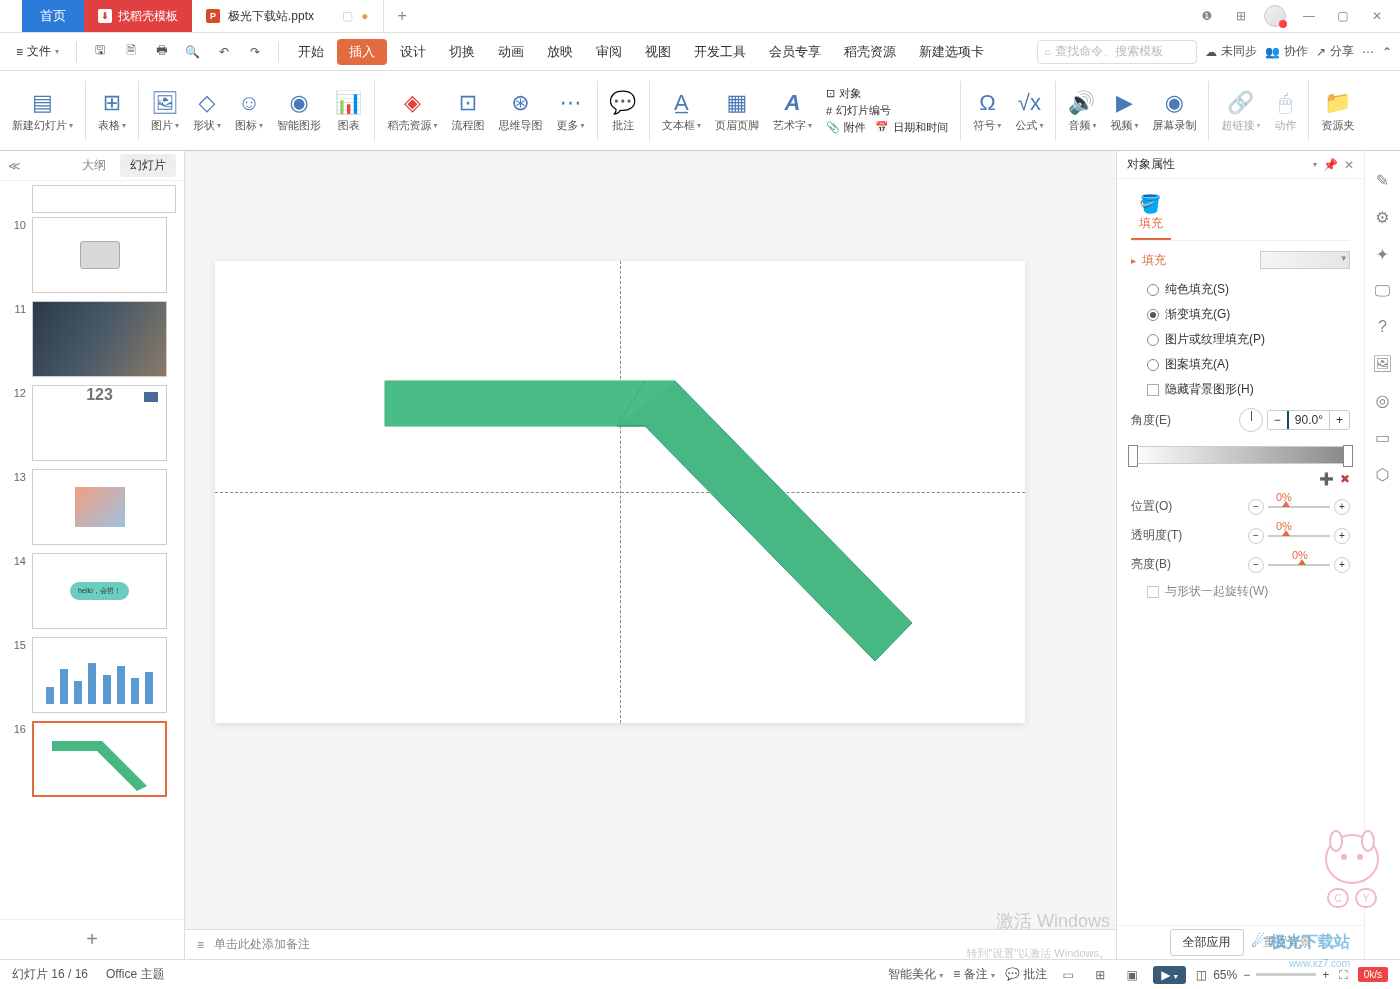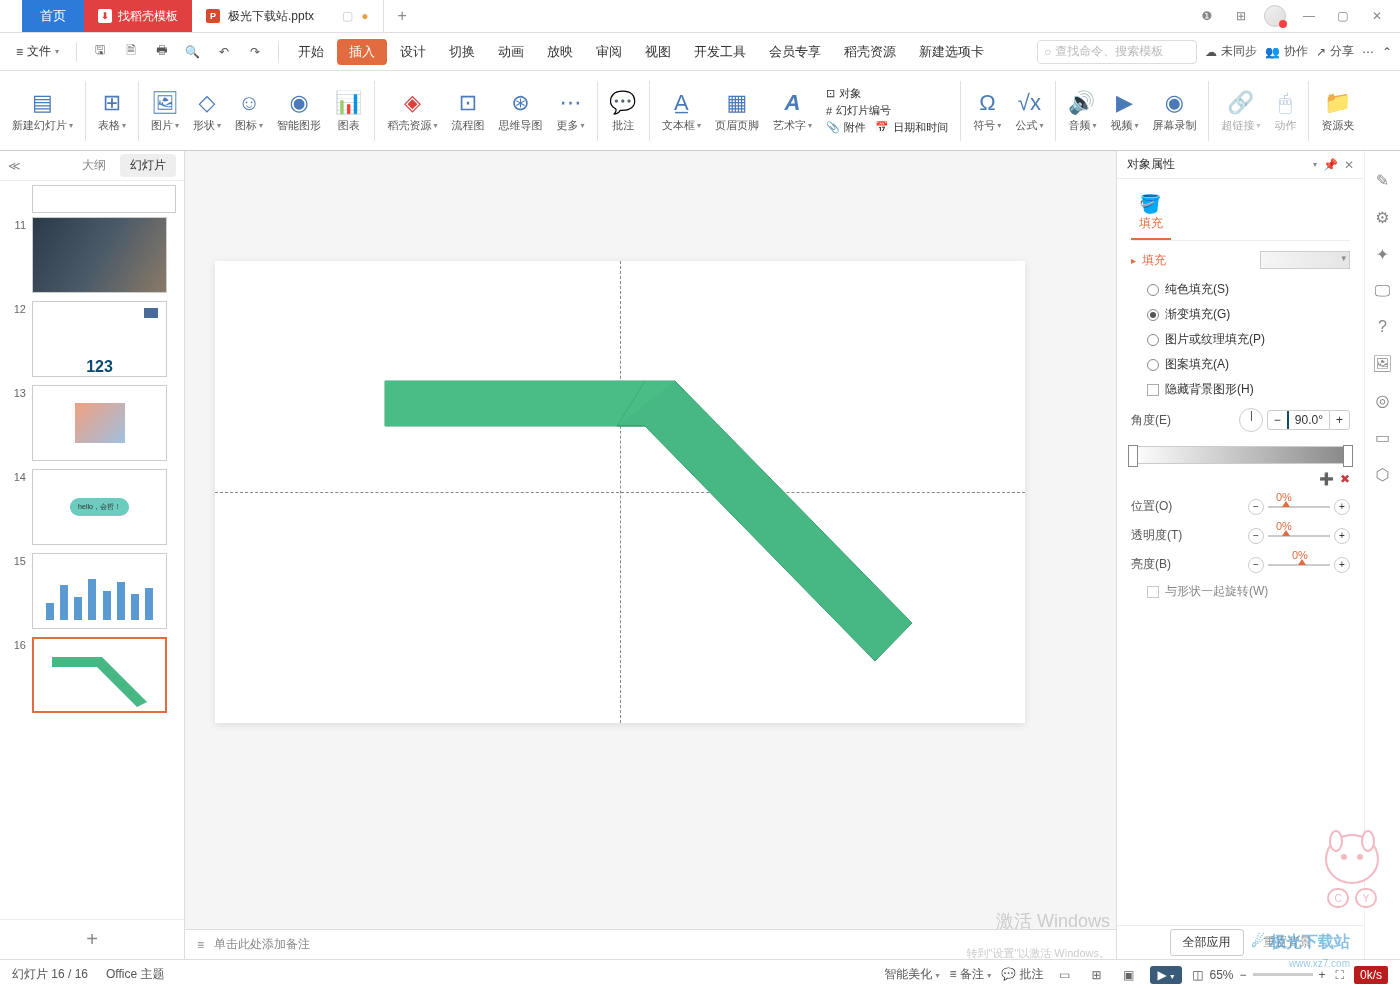--- a/index.html
+++ b/index.html
@@ -104,21 +104,21 @@
 .watermark { position:absolute; right:50px; bottom:36px; font-size:16px; color:rgba(56,152,210,.6); pointer-events:none; font-weight:bold; }
 .watermark2 { position:absolute; right:50px; bottom:20px; font-size:10px; color:rgba(56,152,210,.5); pointer-events:none; }
 .win-activate { position:absolute; right:290px; bottom:56px; color:#ccc; font-size:18px; pointer-events:none; }
 .win-activate2 { position:absolute; right:290px; bottom:28px; color:#ccc; font-size:11px; pointer-events:none; }
 .mascot { position:absolute; right:12px; bottom:70px; width:72px; height:90px; pointer-events:none; }
 
 
 .th10 { display:flex; align-items:center; justify-content:center; height:100%; }
 .th10 .box { width:40px; height:28px; background:#d8d8d8; border:1px solid #aaa; border-radius:3px; }
 .th11 { background:linear-gradient(120deg,#2a3a48,#4a5a68,#8a7a68); }
-.th12 { display:flex; align-items:flex-end; justify-content:center; height:100%; color:#0c4a6e; font-size:16px; font-weight:bold; position:relative; }
+.th12 { display:flex; align-items:flex-start; justify-content:center; height:100%; color:#737373; font-size:16px; font-weight:bold; position:relative; }
 .th12 .pbtn { position:absolute; right:8px; top:6px; width:14px; height:10px; background:#4a6a9a; }
 .th13 { display:flex; align-items:center; justify-content:center; height:100%; }
 .th13 .img { width:50px; height:40px; background:linear-gradient(135deg,#f0a080,#a0c0e0); }
 .th14 { display:flex; align-items:center; justify-content:center; height:100%; }
 .th14 .bubble { padding:4px 8px; background:#6bccbf; border-radius:10px; font-size:7px; color:#333; }
 .th15 { display:flex; align-items:flex-end; justify-content:space-around; height:100%; padding:8px 10px; }
 .th15 .bar { width:8px; background:#5a9ad0; }
 .th16 { position:relative; }
 .th16 svg { position:absolute; left:18px; top:18px; }
 .prev9 { height:28px; border:1px solid #ccc; margin:0 8px 0 32px; background:#fff; }
@@ -392,20 +392,28 @@
   <div class="slide-panel">
     <div class="panel-tabs">
       <span class="collapse">≪</span>
       <span style="flex:1"></span>
       <span class="t">大纲</span>
       <span class="t active">幻灯片</span>
     </div>
     <div class="thumbs">
       <div class="prev9"></div>
       <div class="thumb-row">
+          <div class="thumb-num">10</div>
+          <div class="thumb">
+            <div class="th10">
+              <div class="box"></div>
+            </div>
+          </div>
+        </div>
+      <div class="thumb-row">
           <div class="thumb-num">11</div>
           <div class="thumb">
             <div class="th11" style="height:100%"></div>
           </div>
         </div>
       <div class="thumb-row">
           <div class="thumb-num">12</div>
           <div class="thumb">
             <div class="th12">
               <span>123</span>
@@ -608,21 +616,21 @@
     <div class="view-btn">▣</div>
     <div class="play-btn">▶ <span class="arr" style="color:#fff">▾</span></div>
     <div class="zoom-ctrl">
       <span>◫</span>
       <span>65%</span>
       <span>−</span>
       <div class="bar"></div>
       <span>+</span>
     </div>
     <span>⛶</span>
-    <span style="background:#b91c1c;color:#fff;padding:2px 6px;border-radius:2px;font-size:12px"><span>0k/s</span></span>
+    <span style="background:#ef4444;color:#fff;padding:2px 6px;border-radius:2px;font-size:10px"><span>0k/s</span></span>
   </div>
 </div>
 
 <div class="win-activate">激活 Windows</div>
 <div class="win-activate2">转到"设置"以激活 Windows。</div>
 <div class="watermark">☄ <span>极光下载站</span></div>
 <div class="watermark2">www.xz7.com</div>
 <svg class="mascot" viewBox="0 0 72 90">
   <ellipse cx="36" cy="30" rx="26" ry="24" fill="#fff" stroke="#f4b8c4" stroke-width="2"></ellipse>
   <circle cx="28" cy="28" r="3" fill="#f4b8c4"></circle>

